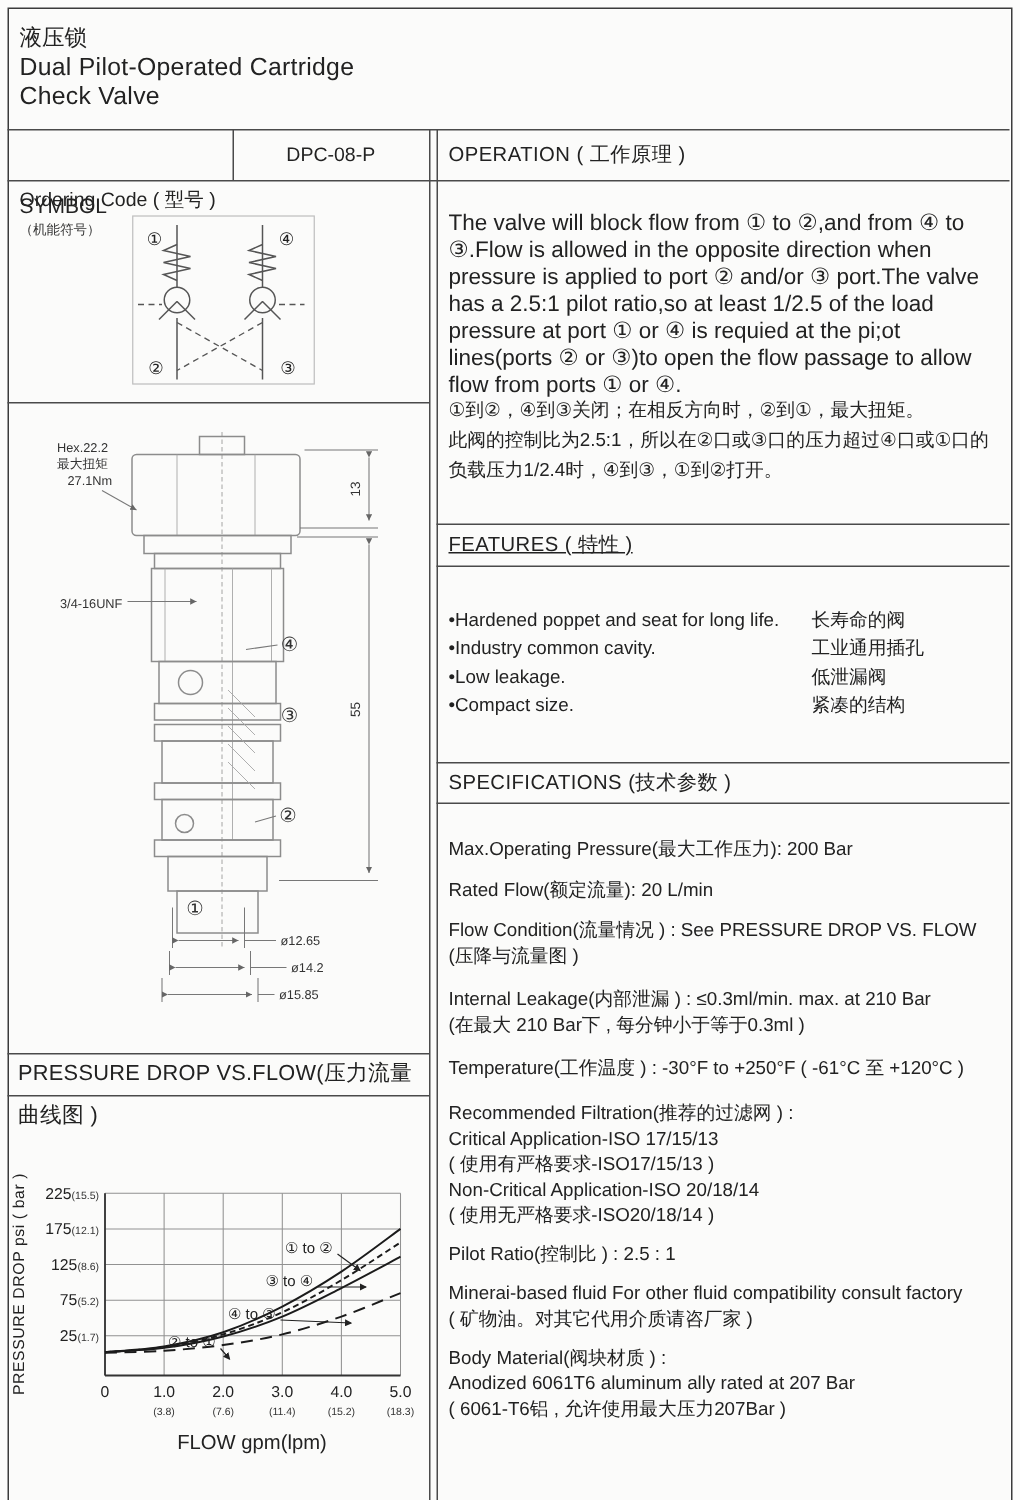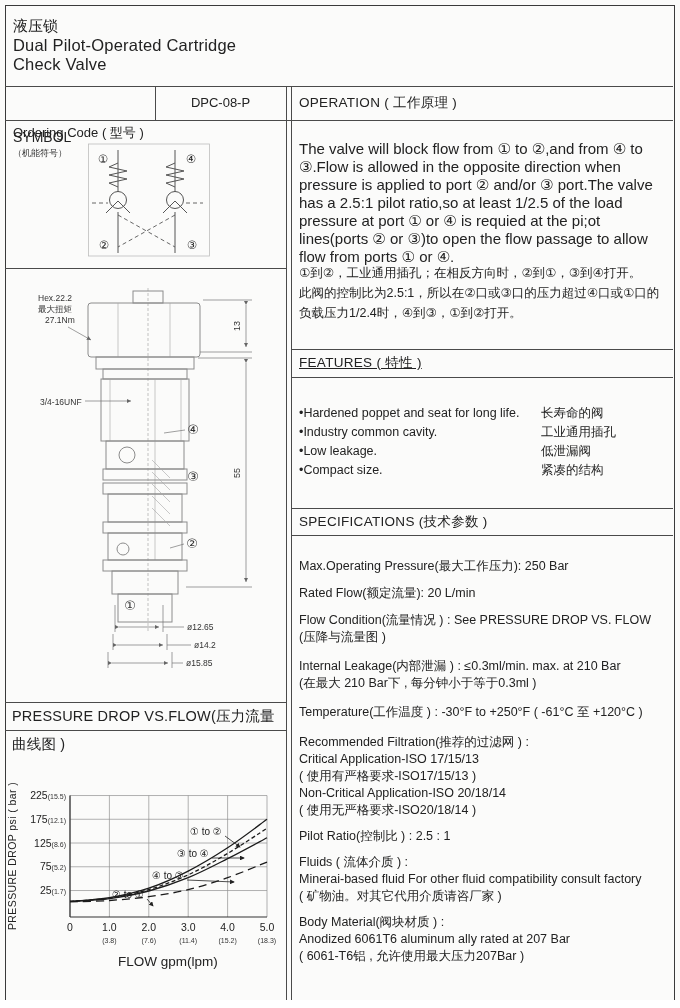--- a/index.html
+++ b/index.html
@@ -65,21 +65,21 @@
   <div class="hline" style="left:291px;top:349px;width:382px;"></div>
   <div class="hline" style="left:291px;top:377px;width:382px;"></div>
   <div class="hline" style="left:291px;top:508px;width:382px;"></div>
   <div class="hline" style="left:291px;top:535px;width:382px;"></div>
 
   <div class="abs cell-label" style="left:13px;top:86px;height:34px;line-height:34px;margin-top:30px;">Ordering Code ( 型号 )</div>
   <div class="abs cell-label" style="left:155px;top:86px;width:131px;height:34px;line-height:34px;text-align:center;">DPC-08-P</div>
   <div class="abs sec-head" style="left:299px;top:86px;height:34px;line-height:34px;">OPERATION ( 工作原理 )</div>
 
   <div class="abs body-txt" style="left:299px;top:140px;width:372px;">The valve will block flow from ① to ②,and from ④ to ③.Flow is allowed in the opposite direction when pressure is applied to port ② and/or ③ port.The valve has a 2.5:1 pilot ratio,so at least 1/2.5 of the load pressure at port ① or ④ is requied at the pi;ot lines(ports ② or ③)to open the flow passage to allow flow from ports ① or ④.</div>
-  <div class="abs zh-txt" style="left:299px;top:264px;width:372px;">①到②，工业通用插孔；在相反方向时，②到①，③到④打开。</div>
+  <div class="abs zh-txt" style="left:299px;top:264px;width:372px;">①到②，④到③关闭；在相反方向时，②到①，最大扭矩。</div>
   <div class="abs zh-txt" style="left:299px;top:284px;width:372px;">此阀的控制比为2.5:1，所以在②口或③口的压力超过④口或①口的负载压力1/2.4时，④到③，①到②打开。</div>
 
   <div class="abs sec-head" style="left:299px;top:349px;height:28px;line-height:28px;text-decoration:underline;">FEATURES ( 特性 )</div>
   <div class="abs" style="left:299px;top:404px;width:372px;">
     <div class="feat-row">
       <span>•Hardened poppet and seat for long life.</span>
       <span class="feat-zh">长寿命的阀</span>
     </div>
     <div class="feat-row">
       <span>•Industry common cavity.</span>
@@ -91,21 +91,21 @@
     </div>
     <div class="feat-row">
       <span>•Compact size.</span>
       <span class="feat-zh">紧凑的结构</span>
     </div>
   </div>
 
   <div class="abs sec-head" style="left:299px;top:508px;height:27px;line-height:27px;">SPECIFICATIONS (技术参数 )</div>
   <div class="abs" style="left:299px;top:558px;width:374px;">
     <div class="spec-item" style="margin-bottom:10px;">
-      <div>Max.Operating Pressure(最大工作压力): 250 Bar</div>
+      <div>Max.Operating Pressure(最大工作压力): 200 Bar</div>
     </div>
     <div class="spec-item" style="margin-bottom:10px;">
       <div>Rated Flow(额定流量): 20 L/min</div>
     </div>
     <div class="spec-item" style="margin-bottom:12px;">
       <div>Flow Condition(流量情况 ) : See PRESSURE DROP VS. FLOW</div>
       <div>(压降与流量图 )</div>
     </div>
     <div class="spec-item" style="margin-bottom:12px;">
       <div>Internal Leakage(内部泄漏 ) : ≤0.3ml/min. max. at 210 Bar</div>
@@ -118,21 +118,20 @@
       <div>Recommended Filtration(推荐的过滤网 ) :</div>
       <div>Critical Application-ISO 17/15/13</div>
       <div>( 使用有严格要求-ISO17/15/13 )</div>
       <div>Non-Critical Application-ISO 20/18/14</div>
       <div>( 使用无严格要求-ISO20/18/14 )</div>
     </div>
     <div class="spec-item" style="margin-bottom:9px;">
       <div>Pilot Ratio(控制比 ) : 2.5 : 1</div>
     </div>
     <div class="spec-item" style="margin-bottom:9px;">
-      <div>Fluids ( 流体介质 ) :</div>
       <div>Minerai-based fluid For other  fluid compatibility consult  factory</div>
       <div>( 矿物油。对其它代用介质请咨厂家 )</div>
     </div>
     <div class="spec-item">
       <div>Body Material(阀块材质 ) :</div>
       <div>Anodized 6061T6 aluminum ally rated at 207 Bar</div>
       <div>( 6061-T6铝 , 允许使用最大压力207Bar )</div>
     </div>
   </div>
 

